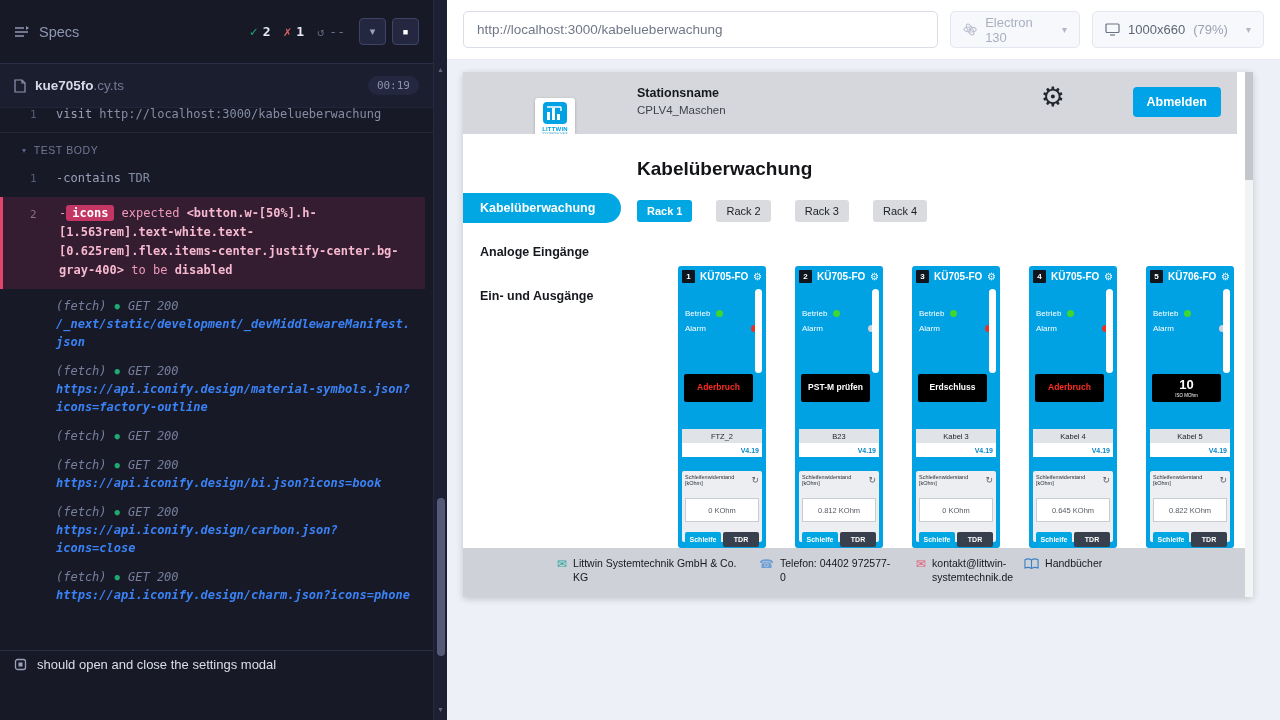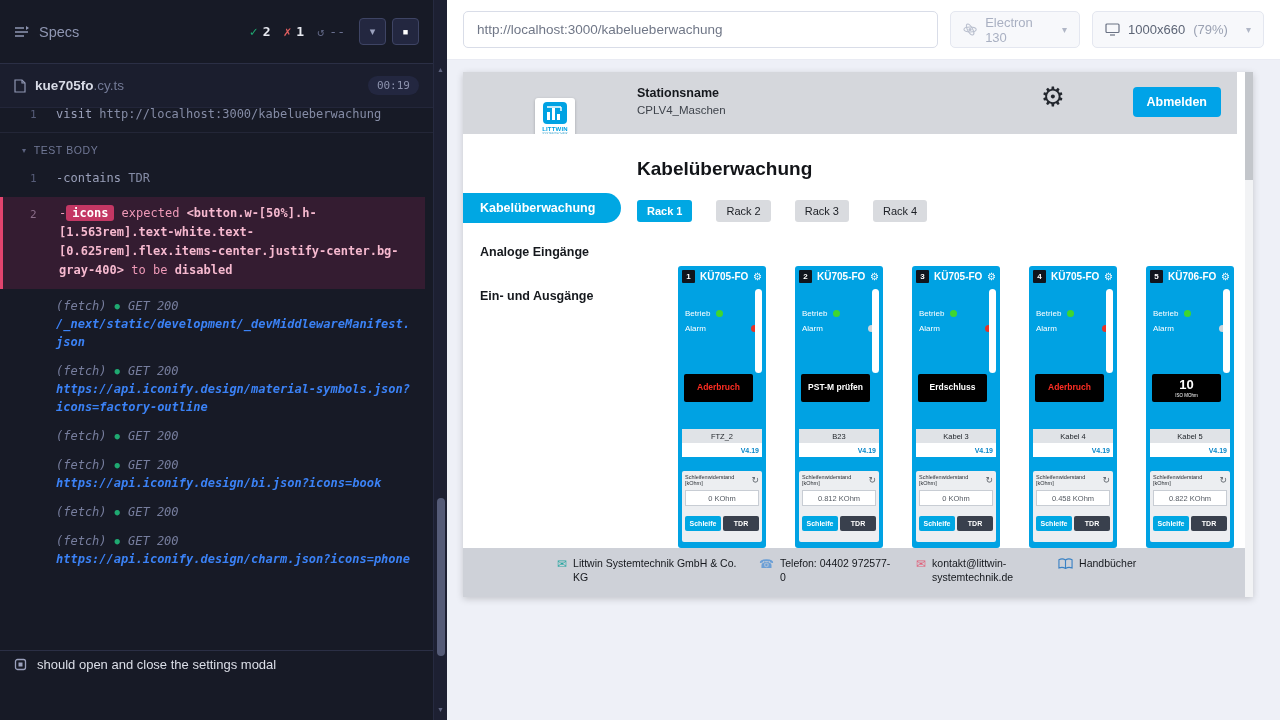--- a/index.html
+++ b/index.html
@@ -116,35 +116,35 @@
   .status-big .status-main { font-size:13px; }
   .status-sub { font-size:4.5px; font-weight:400; color:#fff; }
   .cable-band { position:absolute; left:4px; right:4px; top:163px; height:14px; background:#e0e3e7; color:#1d2126;
                 font-size:7.5px; display:flex; align-items:center; justify-content:center; }
   .version-band { position:absolute; left:4px; right:4px; top:177px; height:14px; background:#fff; display:flex;
                   align-items:center; justify-content:flex-end; padding-right:3px; font-size:7px; color:#0a87c9; font-weight:700; }
   .meas-panel { position:absolute; left:4px; right:4px; top:205px; bottom:6px; background:#eceef1; border-radius:2px; padding:3px; }
   .meas-label-row { display:flex; align-items:center; justify-content:space-between; }
   .meas-label { font-size:5.5px; color:#2a2e34; }
   .meas-refresh { font-size:9px; color:#5a6068; cursor:pointer; line-height:1; }
-  .meas-value { background:#fff; border:1px solid #c8cdd4; margin-top:4px; height:16px; display:flex; align-items:center;
+  .meas-value { background:#fff; border:1px solid #c8cdd4; margin-top:12px; height:24px; display:flex; align-items:center;
                 justify-content:center; font-size:7.5px; color:#555b63; }
   .meas-btns { display:flex; gap:2px; margin-top:10px; }
   .meas-btns .mbtn { flex:1; height:15px; display:flex; align-items:center; justify-content:center; font-size:7px;
                      font-weight:700; color:#fff; border-radius:2px; border:none; cursor:pointer; font-family:"Liberation Sans",sans-serif; }
   .btn-loop { background:#00a7e3; }
   .btn-tdr { background:#39404d; }
 
   .aut-footer { position:absolute; left:0; right:8px; bottom:0; height:49px; background:#ced1d8; display:flex;
                 align-items:flex-start; padding-top:9px; font-size:10.5px; color:#15181d; line-height:1.3; }
   .f-group { display:flex; gap:6px; align-items:flex-start; }
   .f-g1 { margin-left:94px; } .f-g1 .f-text { width:170px; }
   .f-g2 { margin-left:16px; } .f-g2 .f-text { width:116px; }
   .f-g3 { margin-left:20px; } .f-g3 .f-text { width:92px; }
-  .f-g4 { margin-left:34px; cursor:pointer; }
+  .f-g4 { cursor:pointer; }
   .f-ico { font-size:12px; line-height:1; margin-top:1px; }
   .f-ico-mail1 { color:#2aa7a2; } .f-ico-phone { color:#6b9fd6; } .f-ico-mail2 { color:#e0607a; }
 
   .aut-scrollbar { position:absolute; right:0; top:0; width:8px; height:100%; background:#f2f3f5; }
   .aut-thumb { position:absolute; top:0; left:0; width:8px; height:108px; background:#c3c6cb; cursor:pointer; }
 
   svg { display:block; }
 </style>
 </head>
 <body>
@@ -248,20 +248,21 @@
             <span>GET 200</span>
           </span>
         <span class="f-url">https://api.iconify.design/bi.json?icons=book</span>
       </div>
       <div class="fetch">
         <span class="f-line">
             <span>(fetch)</span>
             <span class="g-dot">●</span>
             <span>GET 200</span>
           </span>
+        <span class="f-url">https://api.iconify.design/carbon.json?icons=close</span>
       </div>
       <div class="fetch">
         <span class="f-line">
             <span>(fetch)</span>
             <span class="g-dot">●</span>
             <span>GET 200</span>
           </span>
         <span class="f-url">https://api.iconify.design/charm.json?icons=phone</span>
       </div>
     </div>
@@ -466,21 +467,21 @@
                 <span class="status-main">Aderbruch</span>
                 <span class="status-sub"></span>
               </div>
               <div class="cable-band">Kabel 4</div>
               <div class="version-band">V4.19</div>
               <div class="meas-panel">
                 <div class="meas-label-row">
                   <span class="meas-label">Schleifenwiderstand [kOhm]</span>
                   <span class="meas-refresh">↻</span>
                 </div>
-                <div class="meas-value">0.458 KOhm</div>
+                <div class="meas-value">0.645 KOhm</div>
                 <div class="meas-btns">
                   <button class="mbtn btn-loop">Schleife</button>
                   <button class="mbtn btn-tdr">TDR</button>
                 </div>
               </div>
             </div>
 
             <div class="card">
               <div class="card-head">
                 <div class="card-num">5</div>

